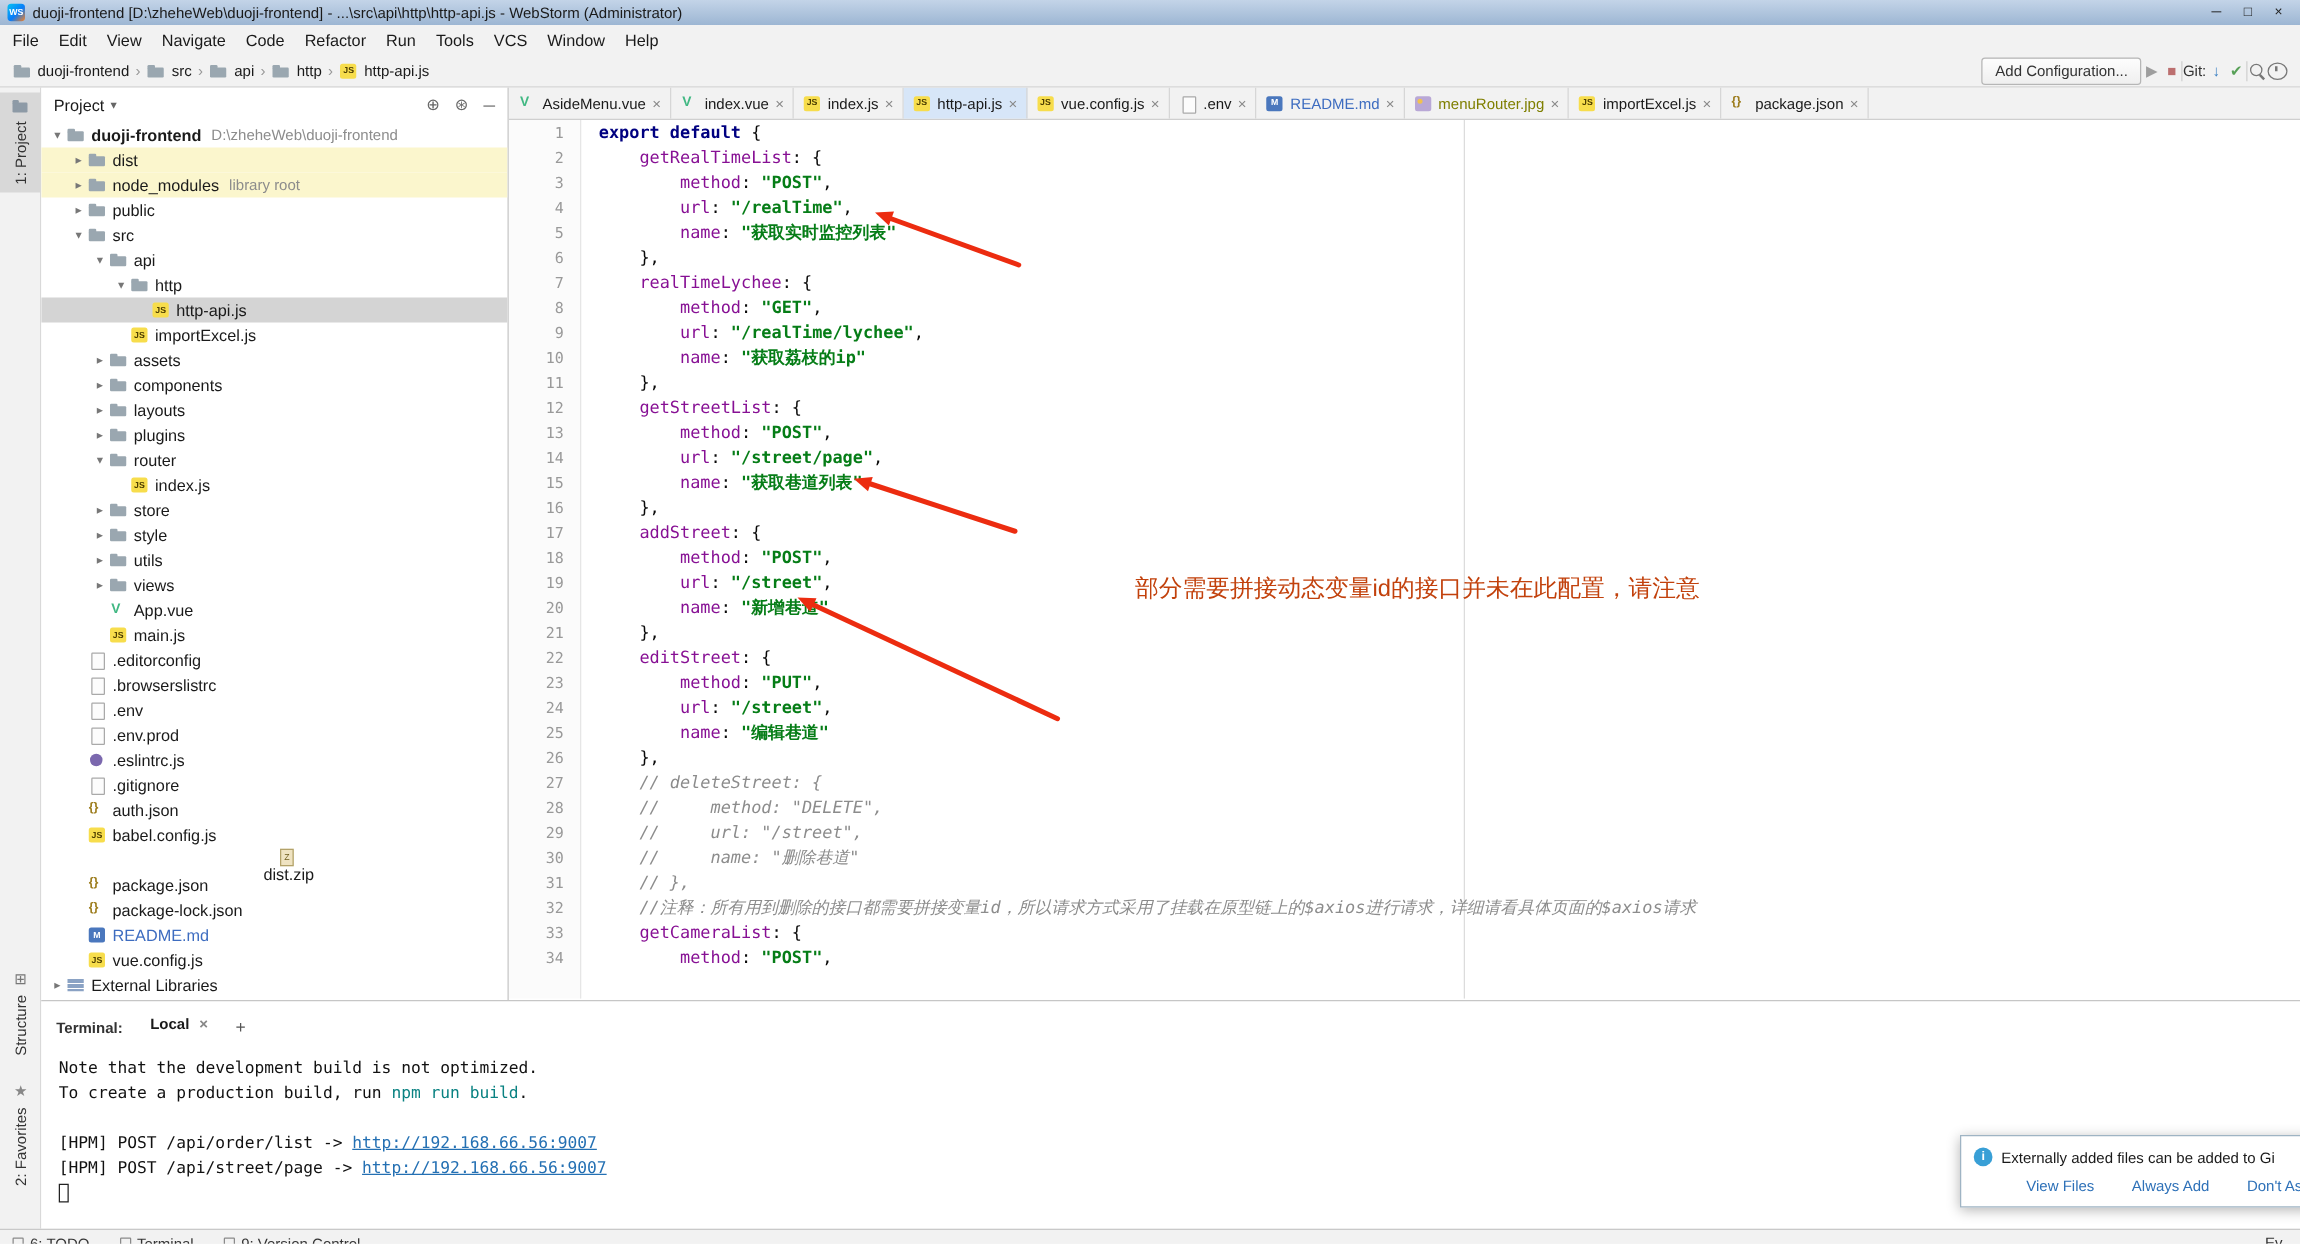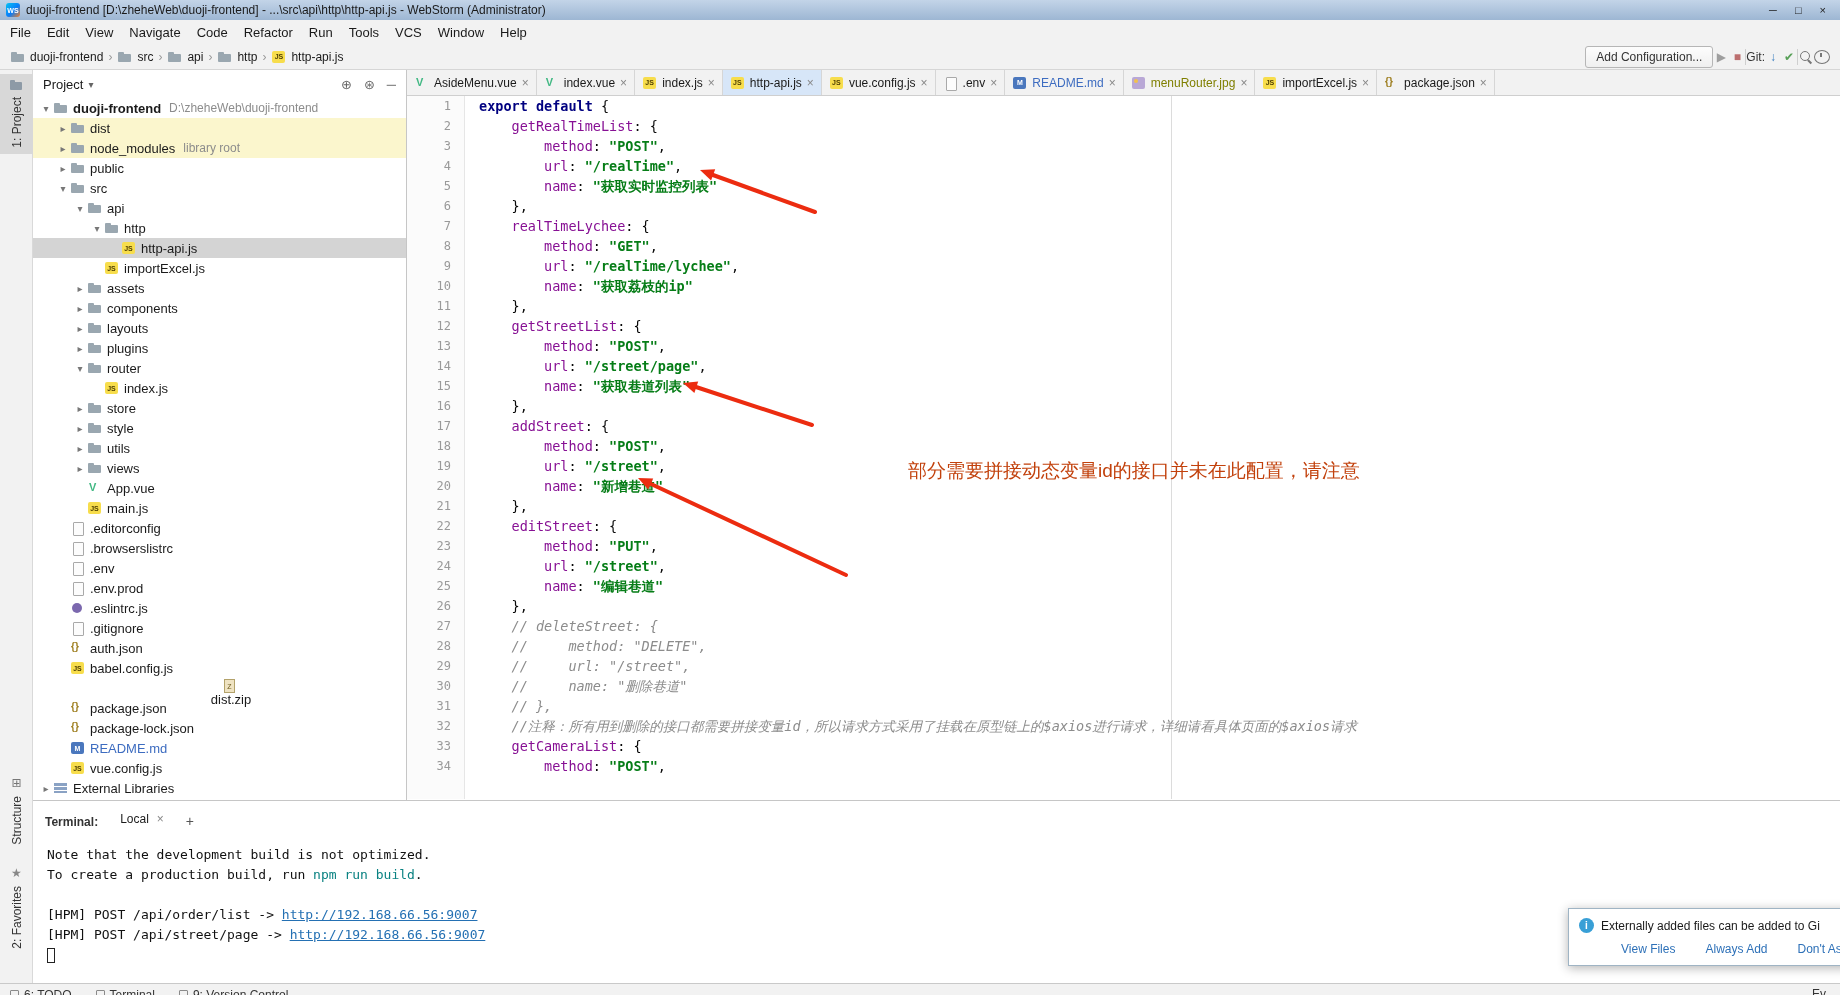--- a/index.html
+++ b/index.html
@@ -118,21 +118,21 @@
 
   
   .overlay-svg { position:absolute; left:0; top:0; width:1840px; height:995px; z-index:40; pointer-events:none; }
   .red-note { position:absolute; left:908px; top:458px; z-index:41; color:#c2410c; font-size:19px; white-space:nowrap; }
 
   
   .terminal { position:absolute; left:33px; top:800px; width:1807px; height:183px; background:#fff;
     border-top:1px solid #c6c6c6; z-index:5; }
   .terminal-header { height:28px; display:flex; align-items:flex-end; gap:14px; padding-left:12px; font-size:12px; }
   .terminal-title { font-weight:bold; color:#333; }
-  .terminal-tab { display:flex; align-items:center; gap:6px; padding:3px 8px; }
+  .terminal-tab { display:flex; align-items:center; gap:6px; padding:3px 8px;font-weight:bold; }
   .terminal-add { color:#555; font-size:14px; }
   .terminal-body { padding:16px 0 0 14px; font-family:"DejaVu Sans Mono","Liberation Mono",monospace; font-size:13px; color:#111; }
   .t-line { height:20px; line-height:20px; white-space:pre; }
   .tseg-p { color:#111; }
   .tseg-m { color:#0a8282; }
   .tseg-l { color:#2470b3; text-decoration:underline; }
   .terminal-cursor { display:inline-block; width:8px; height:15px; border:1px solid #222; vertical-align:middle; }
 
   
   .notification { position:absolute; left:1568px; top:908px; width:340px; background:#fff; border:1px solid #9fb4c4;

